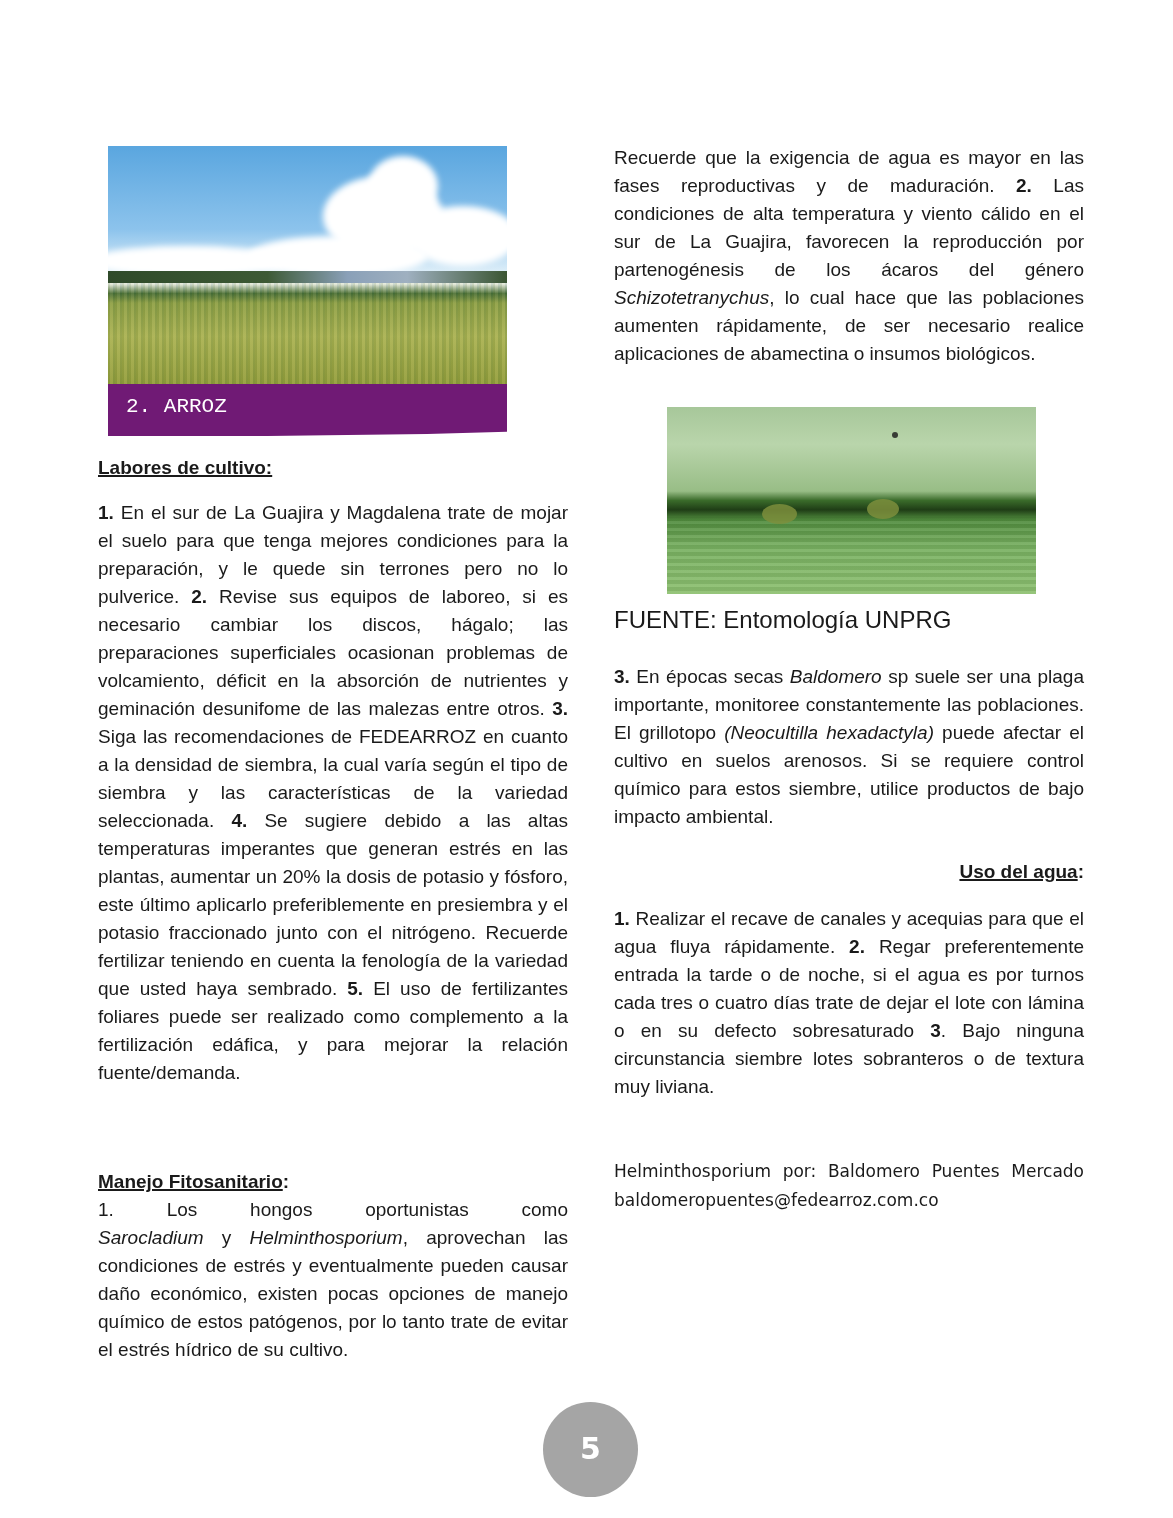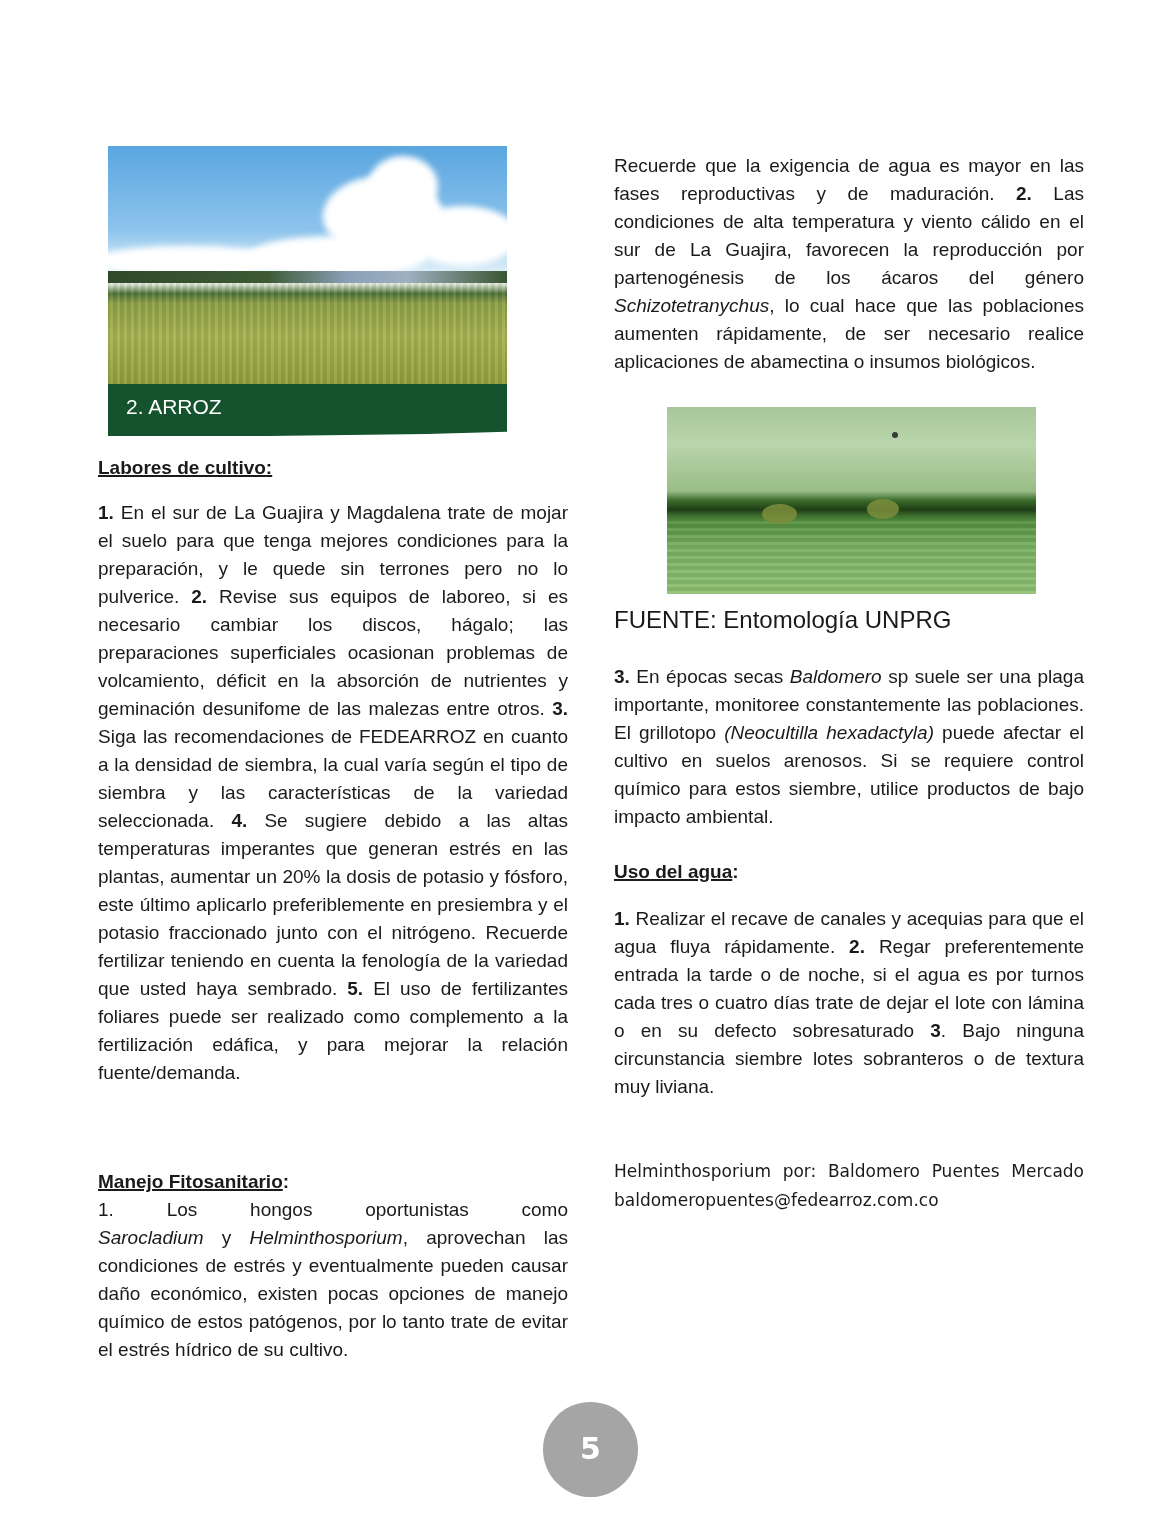--- a/index.html
+++ b/index.html
@@ -13,22 +13,22 @@
   i { font-style:italic; }
 
   
   .hero { left:108px; top:146px; width:399px; height:238px; overflow:hidden;
           background:linear-gradient(to bottom, #5aa6df 0%, #8cc3ec 35%, #d9ecf8 52%, #eef6fb 58%, #3f6a3a 62%, #8aa04a 66%, #a9b458 80%, #8f9d3e 100%); }
   .cloud { position:absolute; background:#ffffff; border-radius:50%; filter:blur(3px); }
   .treeline { position:absolute; left:0; top:125px; width:100%; height:12px;
               background:linear-gradient(to right, #2f4a2a 0%, #3d5a35 40%, #8aa0b8 60%, #9fb0c0 75%, #3a5532 100%); }
   .field-tex { position:absolute; left:0; top:137px; width:100%; height:101px;
                background:repeating-linear-gradient(90deg, rgba(120,130,40,0.25) 0 2px, rgba(200,190,100,0.2) 2px 5px, rgba(90,110,40,0.2) 5px 7px); }
-  .banner { left:108px; top:384px; width:399px; height:52px; background:#14532d;
-            clip-path:polygon(0 0,100% 0,100% 92%,80% 96%,40% 100%,0 100%); }
+  .banner { left:108px; top:384px; width:399px; height:52px; background:#701a75;
+            clip-path:polygon(0 0,100% 0,100% 92%,80% 96%,40% 100%,0 100%);font-family:Liberation Mono, monospace; }
   .banner-text { position:absolute; left:18px; top:11px; color:#ffffff; font-size:21px; }
 
   
   .mite-photo { left:667px; top:407px; width:369px; height:187px; overflow:hidden;
     background:linear-gradient(to bottom, #a7c79a 0%, #b9d5ab 20%, #98bd86 45%, #3a6b2a 50%, #1f3d16 55%, #4f8a3c 60%, #78b061 75%, #8dc070 100%); }
   .mite-photo .stripes { position:absolute; left:0; top:110px; width:100%; height:77px;
     background:repeating-linear-gradient(0deg, rgba(255,255,255,0.08) 0 3px, rgba(0,0,0,0.06) 3px 7px); }
   .mite { position:absolute; background:#7d8e3c; border-radius:50%; opacity:0.85; }
 
   .page-circle { left:543px; top:1402px; width:95px; height:95px; border-radius:50%;
@@ -60,38 +60,38 @@
 <div class="abs para" style="left:98px;top:499px;width:470px;">
   <b>1.</b><span> En el sur de La Guajira y Magdalena trate de mojar el suelo para que tenga mejores condiciones para la preparación, y le quede sin terrones pero no lo pulverice. </span><b>2.</b><span>  Revise sus equipos de laboreo, si es necesario cambiar los discos, hágalo; las preparaciones superficiales ocasionan problemas de volcamiento, déficit en la absorción de nutrientes y geminación desunifome de las malezas entre otros. </span><b>3.</b><span> Siga las recomendaciones de FEDEARROZ en cuanto a la densidad de siembra, la cual varía según el tipo de siembra y las características de la variedad seleccionada. </span><b>4.</b><span> Se sugiere debido a las altas temperaturas imperantes que generan estrés en las plantas, aumentar un 20% la dosis de potasio y fósforo, este último aplicarlo preferiblemente en presiembra y el potasio fraccionado junto con el nitrógeno. Recuerde fertilizar teniendo en cuenta la fenología de la variedad que usted haya sembrado.   </span><b>5.</b><span> El uso de fertilizantes foliares puede ser realizado como complemento a la fertilización edáfica, y para mejorar la relación fuente/demanda.</span>
 </div>
 
 <div class="abs heading" style="left:98px;top:1168px;width:470px;">
   <u>Manejo Fitosanitario</u><span>:</span>
 </div>
 
 <div class="abs para" style="left:98px;top:1196px;width:470px;white-space:pre-wrap;"><span>1.        Los        hongos        oportunistas        como </span><i>Sarocladium</i><span> y </span><i>Helminthosporium</i><span>, aprovechan las condiciones de estrés y eventualmente pueden causar daño económico, existen pocas opciones de manejo químico de estos patógenos, por lo tanto trate de evitar el estrés hídrico de su cultivo.</span></div>
 
-<div class="abs para" style="left:614px;top:152px;width:470px;">
+<div class="abs para" style="left:614px;top:144px;width:470px;">
   <span>Recuerde que la exigencia de agua es mayor en las fases reproductivas y de maduración.  </span><b>2.</b><span> Las condiciones de alta temperatura y viento cálido en el sur de La Guajira, favorecen la reproducción por partenogénesis de los  ácaros del género </span><i>Schizotetranychus</i><span>,    lo cual hace   que las poblaciones aumenten rápidamente, de ser necesario realice aplicaciones de abamectina o insumos biológicos.</span>
 </div>
 
 <div class="abs mite-photo">
   <div class="stripes"></div>
   <div class="mite" style="left:95px;top:97px;width:35px;height:20px;"></div>
   <div class="mite" style="left:200px;top:92px;width:32px;height:20px;"></div>
   <div class="mite" style="left:225px;top:25px;width:6px;height:6px;background:#222;"></div>
 </div>
 
 <div class="abs" style="left:614px;top:608px;font-size:24px;line-height:24px;">FUENTE: Entomología UNPRG</div>
 
 <div class="abs para" style="left:614px;top:663px;width:470px;">
   <b>3.</b><span> En épocas secas </span><i>Baldomero</i><span> sp suele ser una plaga importante, monitoree constantemente las poblaciones. El grillotopo </span><i>(Neocultilla hexadactyla)</i><span> puede afectar el cultivo en suelos arenosos.  Si se requiere control químico para estos siembre, utilice productos de bajo impacto ambiental.</span>
 </div>
 
-<div class="abs heading" style="left:614px;top:858px;width:470px;">
+<div class="abs heading" style="left:614px;top:858px;width:470px;text-align:right;">
   <u>Uso del agua</u><span>:</span>
 </div>
 
 <div class="abs para" style="left:614px;top:905px;width:470px;">
   <b>1.</b><span> Realizar el recave de canales y acequias para que el agua fluya rápidamente. </span><b>2.</b><span> Regar preferentemente entrada la tarde o de noche, si el agua es por turnos cada tres o cuatro días trate de dejar el lote con lámina o en su defecto sobresaturado </span><b>3</b><span>. Bajo ninguna circunstancia siembre lotes sobranteros o de textura muy liviana.</span>
 </div>
 
 <div class="abs credit" style="left:614px;top:1157px;width:470px;">
   <div style="text-align:justify;text-align-last:justify;">Helminthosporium por: Baldomero Puentes Mercado</div>
   <div>baldomeropuentes@fedearroz.com.co</div>

